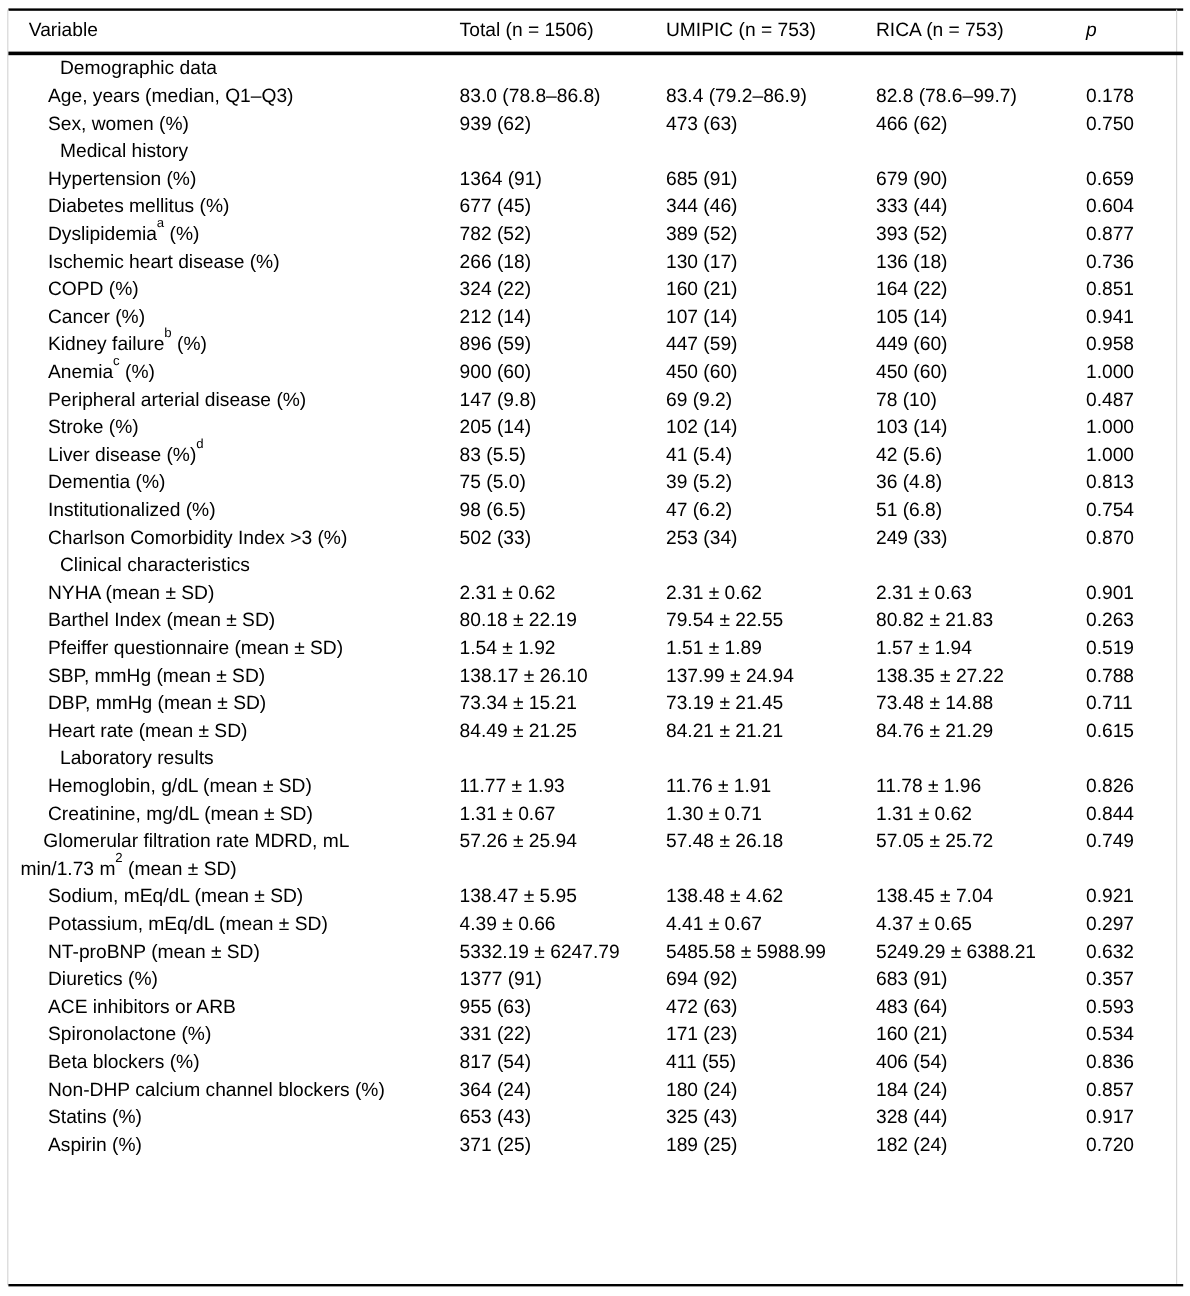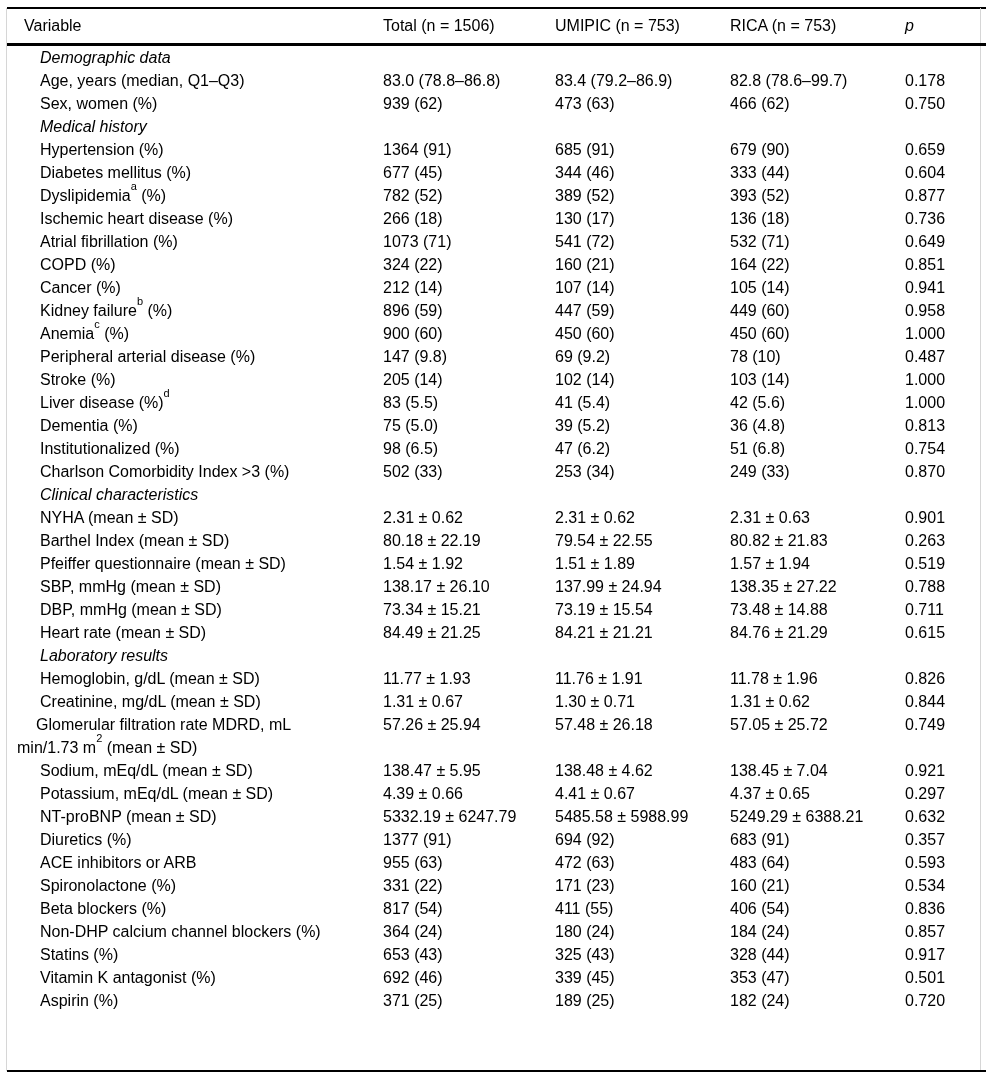--- a/index.html
+++ b/index.html
@@ -33,21 +33,21 @@
     line-height: 34px;
   }
   .header-cell { white-space: nowrap; }
   .header-cell.first { padding-left: 24px; }
   .header-cell.p-col { font-style: italic; }
 
   .tbody { position: absolute; top: 46px; left: 0; right: 0; }
   .row { min-height: 23px; }
   .cell { white-space: nowrap; }
   .cell.var { white-space: normal; padding-left: 40px; }
-  .section-title { font-style: italic; padding-left: 24px; }
+  .section-title { padding-left: 24px; margin-left: 10px; }
   .cell.var.hang { padding-left: 17px; text-indent: 19px; white-space: pre-wrap; }
   sup { font-size: 11px; line-height: 0; position: relative; top: -5px; }
 </style>
 </head>
 <body>
 
 <div class="page">
   <div class="rule rule-top"></div>
   <div class="edge edge-left"></div>
   <div class="edge edge-right"></div>
@@ -105,27 +105,20 @@
         <div class="cell val">0.877</div>
       </div>
       <div class="grid-row row">
         <div class="cell var">Ischemic heart disease (%)</div>
         <div class="cell val">266 (18)</div>
         <div class="cell val">130 (17)</div>
         <div class="cell val">136 (18)</div>
         <div class="cell val">0.736</div>
       </div>
       <div class="grid-row row">
-        <div class="cell var">Atrial fibrillation (%)</div>
-        <div class="cell val">1073 (71)</div>
-        <div class="cell val">541 (72)</div>
-        <div class="cell val">532 (71)</div>
-        <div class="cell val">0.649</div>
-      </div>
-      <div class="grid-row row">
         <div class="cell var">COPD (%)</div>
         <div class="cell val">324 (22)</div>
         <div class="cell val">160 (21)</div>
         <div class="cell val">164 (22)</div>
         <div class="cell val">0.851</div>
       </div>
       <div class="grid-row row">
         <div class="cell var">Cancer (%)</div>
         <div class="cell val">212 (14)</div>
         <div class="cell val">107 (14)</div>
@@ -215,21 +208,21 @@
       <div class="grid-row row">
         <div class="cell var">SBP, mmHg (mean ± SD)</div>
         <div class="cell val">138.17 ± 26.10</div>
         <div class="cell val">137.99 ± 24.94</div>
         <div class="cell val">138.35 ± 27.22</div>
         <div class="cell val">0.788</div>
       </div>
       <div class="grid-row row">
         <div class="cell var">DBP, mmHg (mean ± SD)</div>
         <div class="cell val">73.34 ± 15.21</div>
-        <div class="cell val">73.19 ± 15.54</div>
+        <div class="cell val">73.19 ± 21.45</div>
         <div class="cell val">73.48 ± 14.88</div>
         <div class="cell val">0.711</div>
       </div>
       <div class="grid-row row">
         <div class="cell var">Heart rate (mean ± SD)</div>
         <div class="cell val">84.49 ± 21.25</div>
         <div class="cell val">84.21 ± 21.21</div>
         <div class="cell val">84.76 ± 21.29</div>
         <div class="cell val">0.615</div>
       </div>
@@ -315,27 +308,20 @@
         <div class="cell val">0.857</div>
       </div>
       <div class="grid-row row">
         <div class="cell var">Statins (%)</div>
         <div class="cell val">653 (43)</div>
         <div class="cell val">325 (43)</div>
         <div class="cell val">328 (44)</div>
         <div class="cell val">0.917</div>
       </div>
       <div class="grid-row row">
-        <div class="cell var">Vitamin K antagonist (%)</div>
-        <div class="cell val">692 (46)</div>
-        <div class="cell val">339 (45)</div>
-        <div class="cell val">353 (47)</div>
-        <div class="cell val">0.501</div>
-      </div>
-      <div class="grid-row row">
         <div class="cell var">Aspirin (%)</div>
         <div class="cell val">371 (25)</div>
         <div class="cell val">189 (25)</div>
         <div class="cell val">182 (24)</div>
         <div class="cell val">0.720</div>
       </div>
     </div>
 
   <div class="rule rule-bottom"></div>
 </div>

